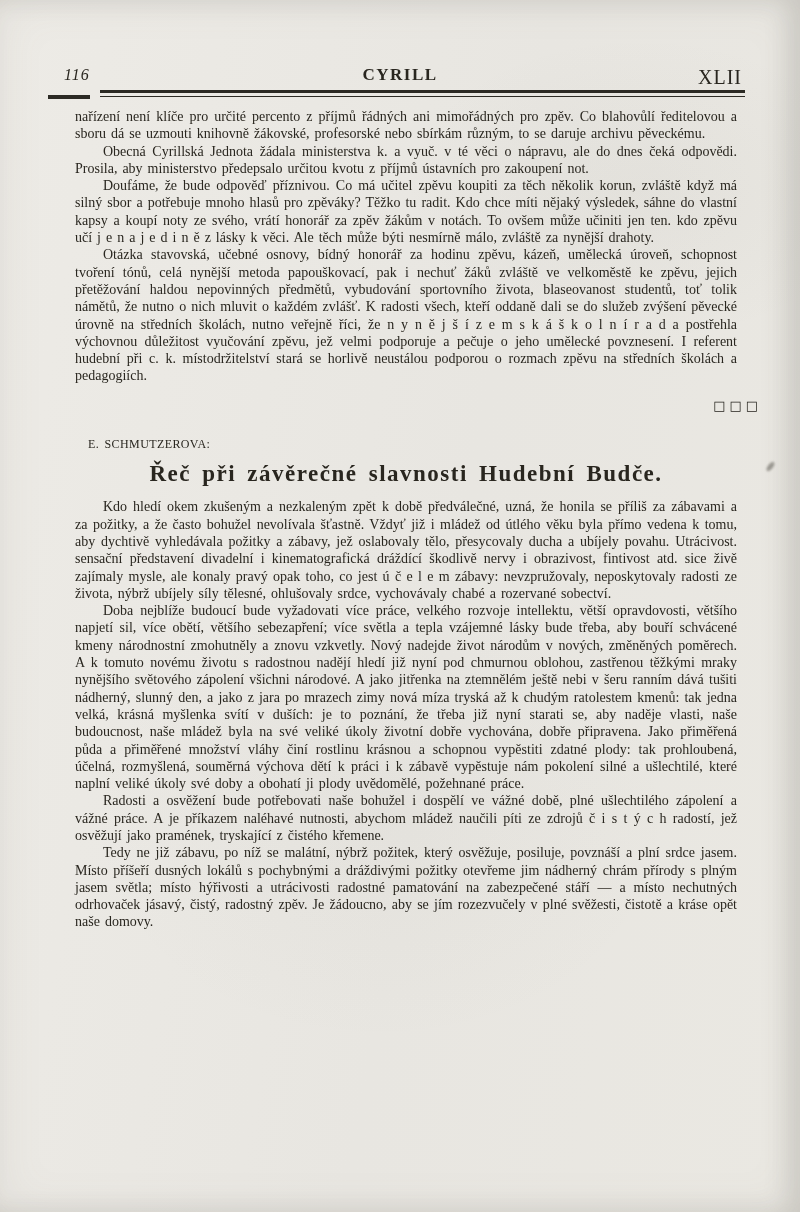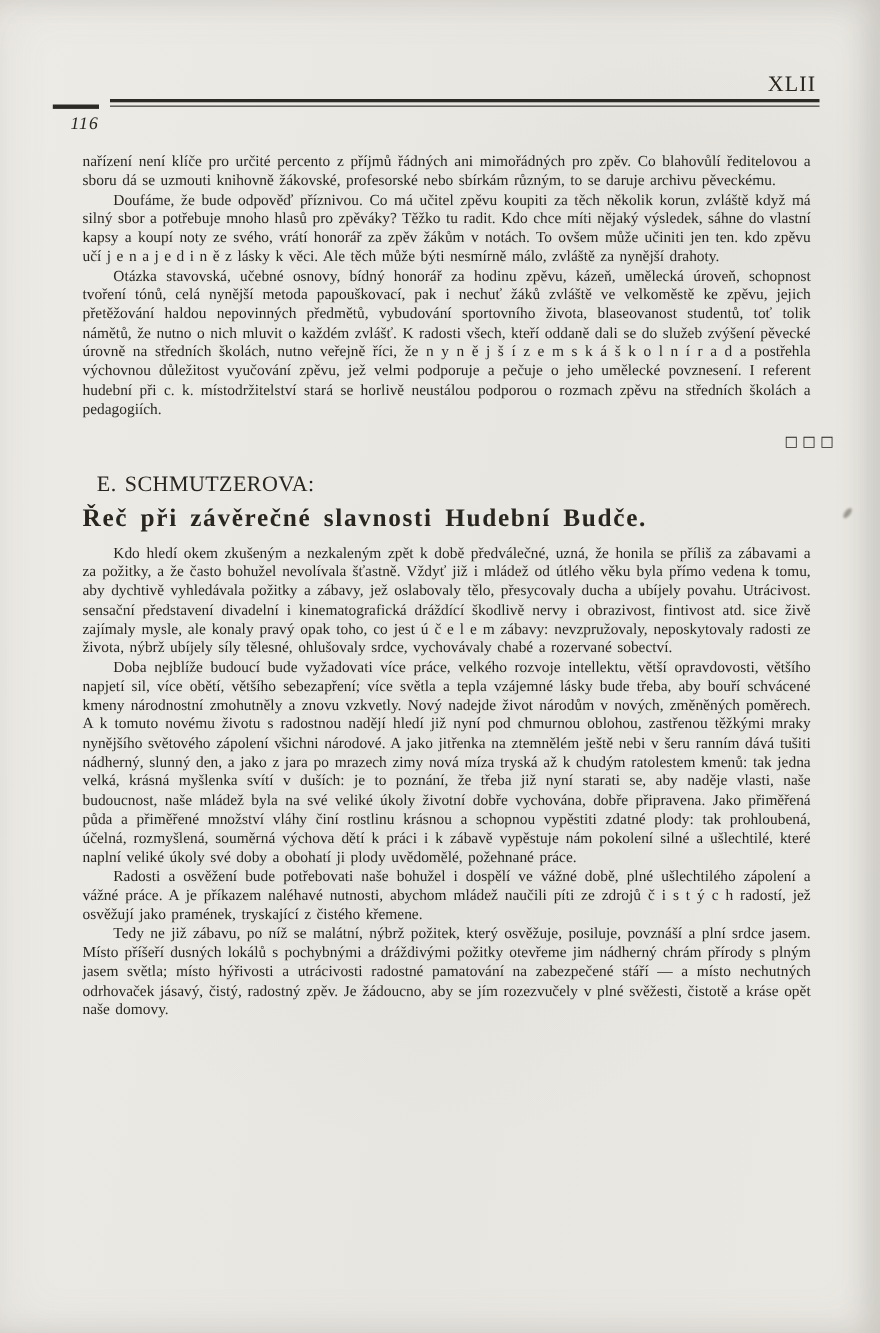--- a/index.html
+++ b/index.html
@@ -10,55 +10,57 @@
     background:
       radial-gradient(ellipse 340px 220px at 640px 190px, rgba(120,118,108,0.05), transparent 70%),
       radial-gradient(ellipse 420px 320px at 380px 820px, rgba(120,118,108,0.04), transparent 70%),
       linear-gradient(100deg, #edebe6 0%, #e8e6e1 55%, #eae8e2 100%);
     box-shadow: inset -14px 0 22px rgba(95,93,86,0.16), inset 0 0 46px rgba(125,122,112,0.10);
     color:#29261f;
     font-family:"Liberation Serif","DejaVu Serif",serif;
     overflow:hidden;
   }
   
-  .pagenum  { position:absolute; top:66px; left:64px;  font-size:16px; font-style:italic; letter-spacing:1px;margin-top:38px; }
+  .pagenum  { position:absolute; top:66px; left:64px;  font-size:16px; font-style:italic; letter-spacing:1px; }
   .journal  { position:absolute; top:65px; left:0; right:0; text-align:center; font-size:17px; font-weight:bold; letter-spacing:1.5px; }
   .volume   { position:absolute; top:66px; right:58px; font-size:20px; letter-spacing:1px; }
   .rule     { position:absolute; top:90px; left:100px; width:645px; height:3px;
               border-top:3px solid #2c2a24; border-bottom:1px solid #2c2a24; }
   .margin-dash { position:absolute; top:95px; left:48px; width:42px; height:4px; background:#2c2a24; }
   
   .content  { position:absolute; top:108px; left:75px; width:662px;
               font-size:14px; line-height:17.3px; text-align:justify; word-spacing:1.5px; }
   .content p { margin:0; text-indent:28px; }
-  .content p.noindent { text-indent:0;margin-top:31px; }
+  .content p.noindent { text-indent:0; }
   .divider  { margin:12px -25px 0 0; text-align:right;
               font-family:"DejaVu Sans",sans-serif; font-size:13px; font-weight:bold;
               letter-spacing:4px; color:#24221c; }
-  .author   { margin-top:22px; font-size:20px; letter-spacing:0.4px; text-indent:13px; word-spacing:2px; }
+  .author   { margin-top:22px; font-size:12px; letter-spacing:0.4px; text-indent:13px; word-spacing:2px; }
   .title    { margin:7px 0 10px 0; font-size:23px; line-height:28px; font-weight:bold;
-              letter-spacing:1.5px; word-spacing:4px; text-align:left; }
+              letter-spacing:1.5px; word-spacing:4px; text-align:center; }
   .speck    { position:absolute; left:768px; top:461px; width:5px; height:11px;
               background:#8d8b84; border-radius:50%; transform:rotate(38deg); filter:blur(1px); opacity:.85; }
 </style>
 </head>
 <body>
 
 <div class="page">
 
   <span class="pagenum">116</span>
+  <span class="journal">CYRILL</span>
   <span class="volume">XLII</span>
 
   <div class="rule"></div>
   <div class="margin-dash"></div>
   <div class="speck"></div>
 
   <div class="content">
 
     <p class="noindent">nařízení není klíče pro určité percento z příjmů řádných ani mimořádných pro zpěv. Co blahovůlí ředitelovou a sboru dá se uzmouti knihovně žákovské, profesorské nebo sbírkám různým, to se daruje archivu pěveckému.</p>
+    <p>Obecná Cyrillská Jednota žádala ministerstva k. a vyuč. v té věci o nápravu, ale do dnes čeká odpovědi. Prosila, aby ministerstvo předepsalo určitou kvotu z příjmů ústavních pro zakoupení not.</p>
     <p>Doufáme, že bude odpověď příznivou. Co má učitel zpěvu koupiti za těch několik korun, zvláště když má silný sbor a potřebuje mnoho hlasů pro zpěváky? Těžko tu radit. Kdo chce míti nějaký výsledek, sáhne do vlastní kapsy a koupí noty ze svého, vrátí honorář za zpěv žákům v notách. To ovšem může učiniti jen ten. kdo zpěvu učí j e n a j e d i n ě z lásky k věci. Ale těch může býti nesmírně málo, zvláště za nynější drahoty.</p>
     <p>Otázka stavovská, učebné osnovy, bídný honorář za hodinu zpěvu, kázeň, umělecká úroveň, schopnost tvoření tónů, celá nynější metoda papouškovací, pak i nechuť žáků zvláště ve velkoměstě ke zpěvu, jejich přetěžování haldou nepovinných předmětů, vybudování sportovního života, blaseovanost studentů, toť tolik námětů, že nutno o nich mluvit o každém zvlášť. K radosti všech, kteří oddaně dali se do služeb zvýšení pěvecké úrovně na středních školách, nutno veřejně říci, že n y n ě j š í z e m s k á š k o l n í r a d a postřehla výchovnou důležitost vyučování zpěvu, jež velmi podporuje a pečuje o jeho umělecké povznesení. I referent hudební při c. k. místodržitelství stará se horlivě neustálou podporou o rozmach zpěvu na středních školách a pedagogiích.</p>
 
     <div class="divider">□□□</div>
 
     <div class="author">E. SCHMUTZEROVA:</div>
     <h1 class="title">Řeč při závěrečné slavnosti Hudební Budče.</h1>
 
     <p>Kdo hledí okem zkušeným a nezkaleným zpět k době předválečné, uzná, že honila se příliš za zábavami a za požitky, a že často bohužel nevolívala šťastně. Vždyť již i mládež od útlého věku byla přímo vedena k tomu, aby dychtivě vyhledávala požitky a zábavy, jež oslabovaly tělo, přesycovaly ducha a ubíjely povahu. Utrácivost. sensační představení divadelní i kinematografická dráždící škodlivě nervy i obrazivost, fintivost atd. sice živě zajímaly mysle, ale konaly pravý opak toho, co jest ú č e l e m zábavy: nevzpružovaly, neposkytovaly radosti ze života, nýbrž ubíjely síly tělesné, ohlušovaly srdce, vychovávaly chabé a rozervané sobectví.</p>
     <p>Doba nejblíže budoucí bude vyžadovati více práce, velkého rozvoje intellektu, větší opravdovosti, většího napjetí sil, více obětí, většího sebezapření; více světla a tepla vzájemné lásky bude třeba, aby bouří schvácené kmeny národnostní zmohutněly a znovu vzkvetly. Nový nadejde život národům v nových, změněných poměrech. A k tomuto novému životu s radostnou nadějí hledí již nyní pod chmurnou oblohou, zastřenou těžkými mraky nynějšího světového zápolení všichni národové. A jako jitřenka na ztemnělém ještě nebi v šeru ranním dává tušiti nádherný, slunný den, a jako z jara po mrazech zimy nová míza tryská až k chudým ratolestem kmenů: tak jedna velká, krásná myšlenka svítí v duších: je to poznání, že třeba již nyní starati se, aby naděje vlasti, naše budoucnost, naše mládež byla na své veliké úkoly životní dobře vychována, dobře připravena. Jako přiměřená půda a přiměřené množství vláhy činí rostlinu krásnou a schopnou vypěstiti zdatné plody: tak prohloubená, účelná, rozmyšlená, souměrná výchova dětí k práci i k zábavě vypěstuje nám pokolení silné a ušlechtilé, které naplní veliké úkoly své doby a obohatí ji plody uvědomělé, požehnané práce.</p>

